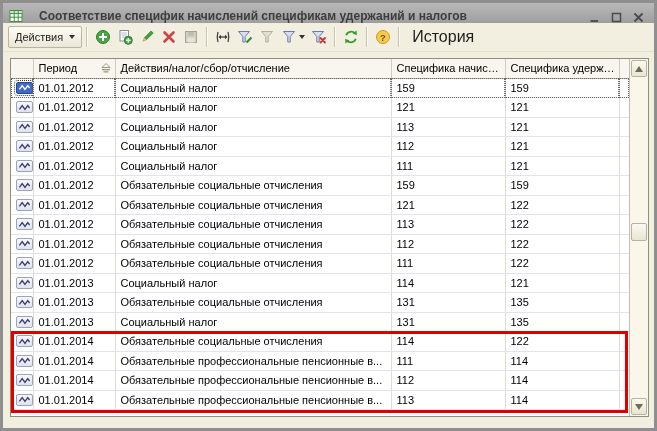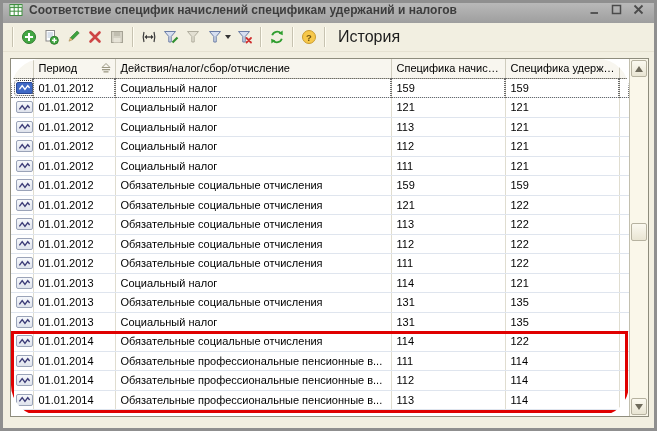--- a/index.html
+++ b/index.html
@@ -7,21 +7,21 @@
   body { font-family: "Liberation Sans", sans-serif; }
 
   .window {
     position: relative; width: 657px; height: 431px;
     border: 3px solid #8f8f8f; background: #f2efe1; overflow: hidden;
   }
 
   
   .titlebar {
     height: 20px; background: linear-gradient(#b9b9b9,#9e9e9e);
-    display: flex; align-items: flex-start; padding: 0 6px; gap: 6px;
+    display: flex; align-items: flex-end; padding: 0 6px; gap: 16px;
   }
   .titlebar .title {
     font-size: 12px; font-weight: bold; color: #3d3d3d; flex: 1;
     white-space: nowrap; overflow: hidden;
   }
   .win-controls { display: flex; align-items: center; gap: 10px; margin-right: 4px; }
   .win-btn { width: 12px; height: 12px; display: flex; align-items: center; justify-content: center; cursor: default; }
 
   
   .toolbar {
@@ -39,21 +39,21 @@
   .tb-ibtn.wide { width: 30px; gap: 2px; }
   .tb-ibtn svg { display: block; }
   .tb-ibtn .dd-arrow { width: 0; height: 0; border-left: 3px solid transparent; border-right: 3px solid transparent; border-top: 4px solid #333; }
   .tb-text-btn { height: 22px; display: flex; align-items: center; padding: 0 8px; font-size: 16px; color: #1d1d1d; }
 
   
   .table-wrap {
     position: absolute; left: 7px; top: 55px; width: 639px; height: 359px;
     border: 1px solid #8e8c7d; background: #fff;
   }
-  .table-area { position: absolute; left: 0; top: 0; width: 618px; height: 357px; overflow: hidden; border-radius: 31px; }
+  .table-area { position: absolute; left: 0; top: 0; width: 618px; height: 357px; overflow: hidden; }
   table.grid { border-collapse: collapse; table-layout: fixed; width: 618px; }
   table.grid th, table.grid td {
     height: 19px; font-size: 11px; font-weight: normal; color: #000;
     padding: 0 0 0 5px; text-align: left; white-space: nowrap; overflow: hidden;
     text-overflow: ellipsis; line-height: 18px;
   }
   table.grid th {
     background: #f8f6ef; border-right: 1px solid #cfccbd; border-bottom: 1px solid #b9b6a6;
   }
   table.grid th.c-period { padding-right: 3px; }
@@ -126,20 +126,24 @@
       </span>
       <span class="win-btn">
         <svg width="11" height="11" viewBox="0 0 11 11">
             <path d="M1.5 1.5 L9.5 9.5 M9.5 1.5 L1.5 9.5" stroke="#4b4b4b" stroke-width="1.8"></path>
           </svg>
       </span>
     </span>
   </div>
 
   <div class="toolbar">
+    <div class="tb-actions">
+      <span>Действия</span>
+      <span class="dd-arrow"></span>
+    </div>
     <span class="tb-sep"></span>
 
     <span class="tb-ibtn">
       <svg width="16" height="16" viewBox="0 0 16 16">
         <circle cx="8" cy="8" r="6.5" fill="#43a843" stroke="#2e7b2e"></circle>
         <rect x="7" y="4" width="2" height="8" fill="#fff"></rect>
           <rect x="4" y="7" width="8" height="2" fill="#fff"></rect>
       </svg>
     </span>
     <span class="tb-ibtn">

